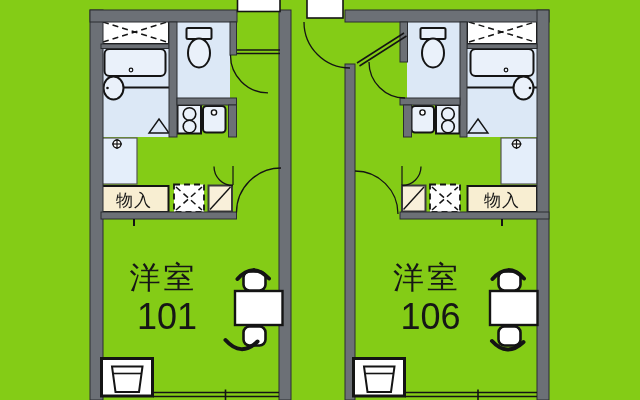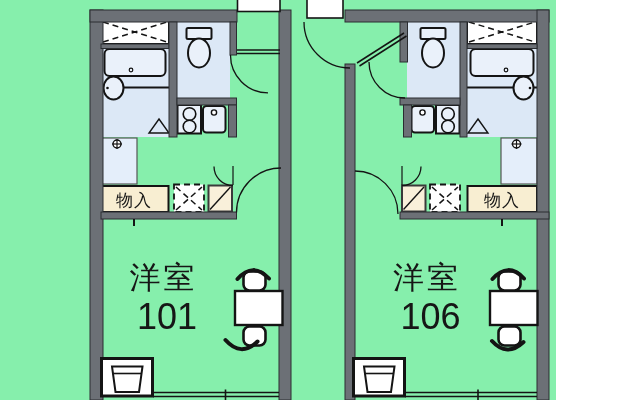--- a/index.html
+++ b/index.html
@@ -1,16 +1,16 @@
 <!DOCTYPE html>
 <html><head>
 <meta charset="utf-8">
 <style>
   html,body{margin:0;padding:0;background:#ffffff;}
-  .stage{width:556px;height:400px;background:#86efac;overflow:hidden;}
+  .stage{width:640px;height:400px;background:#84cc16;overflow:hidden;}
   svg{display:block;}
   .wall{fill:#6c7076;stroke:#2a2c30;stroke-width:1;}
   .floor{fill:#dce8f6;}
   .fx{fill:#eaf1fa;stroke:#141414;stroke-width:2;}
   .ln{stroke:#141414;fill:none;}
   .door{stroke:#141414;fill:none;stroke-width:1.3;}
   .dashbox{fill:#ffffff;stroke:#141414;stroke-width:1.8;stroke-dasharray:6 4;}
   .dashln{stroke:#141414;stroke-width:1.5;fill:none;stroke-dasharray:6 4;}
   .cream{fill:#f8eed2;stroke:#141414;stroke-width:2;}
   .genkan{fill:#f9f0da;stroke:#3a3a3a;stroke-width:2;}

